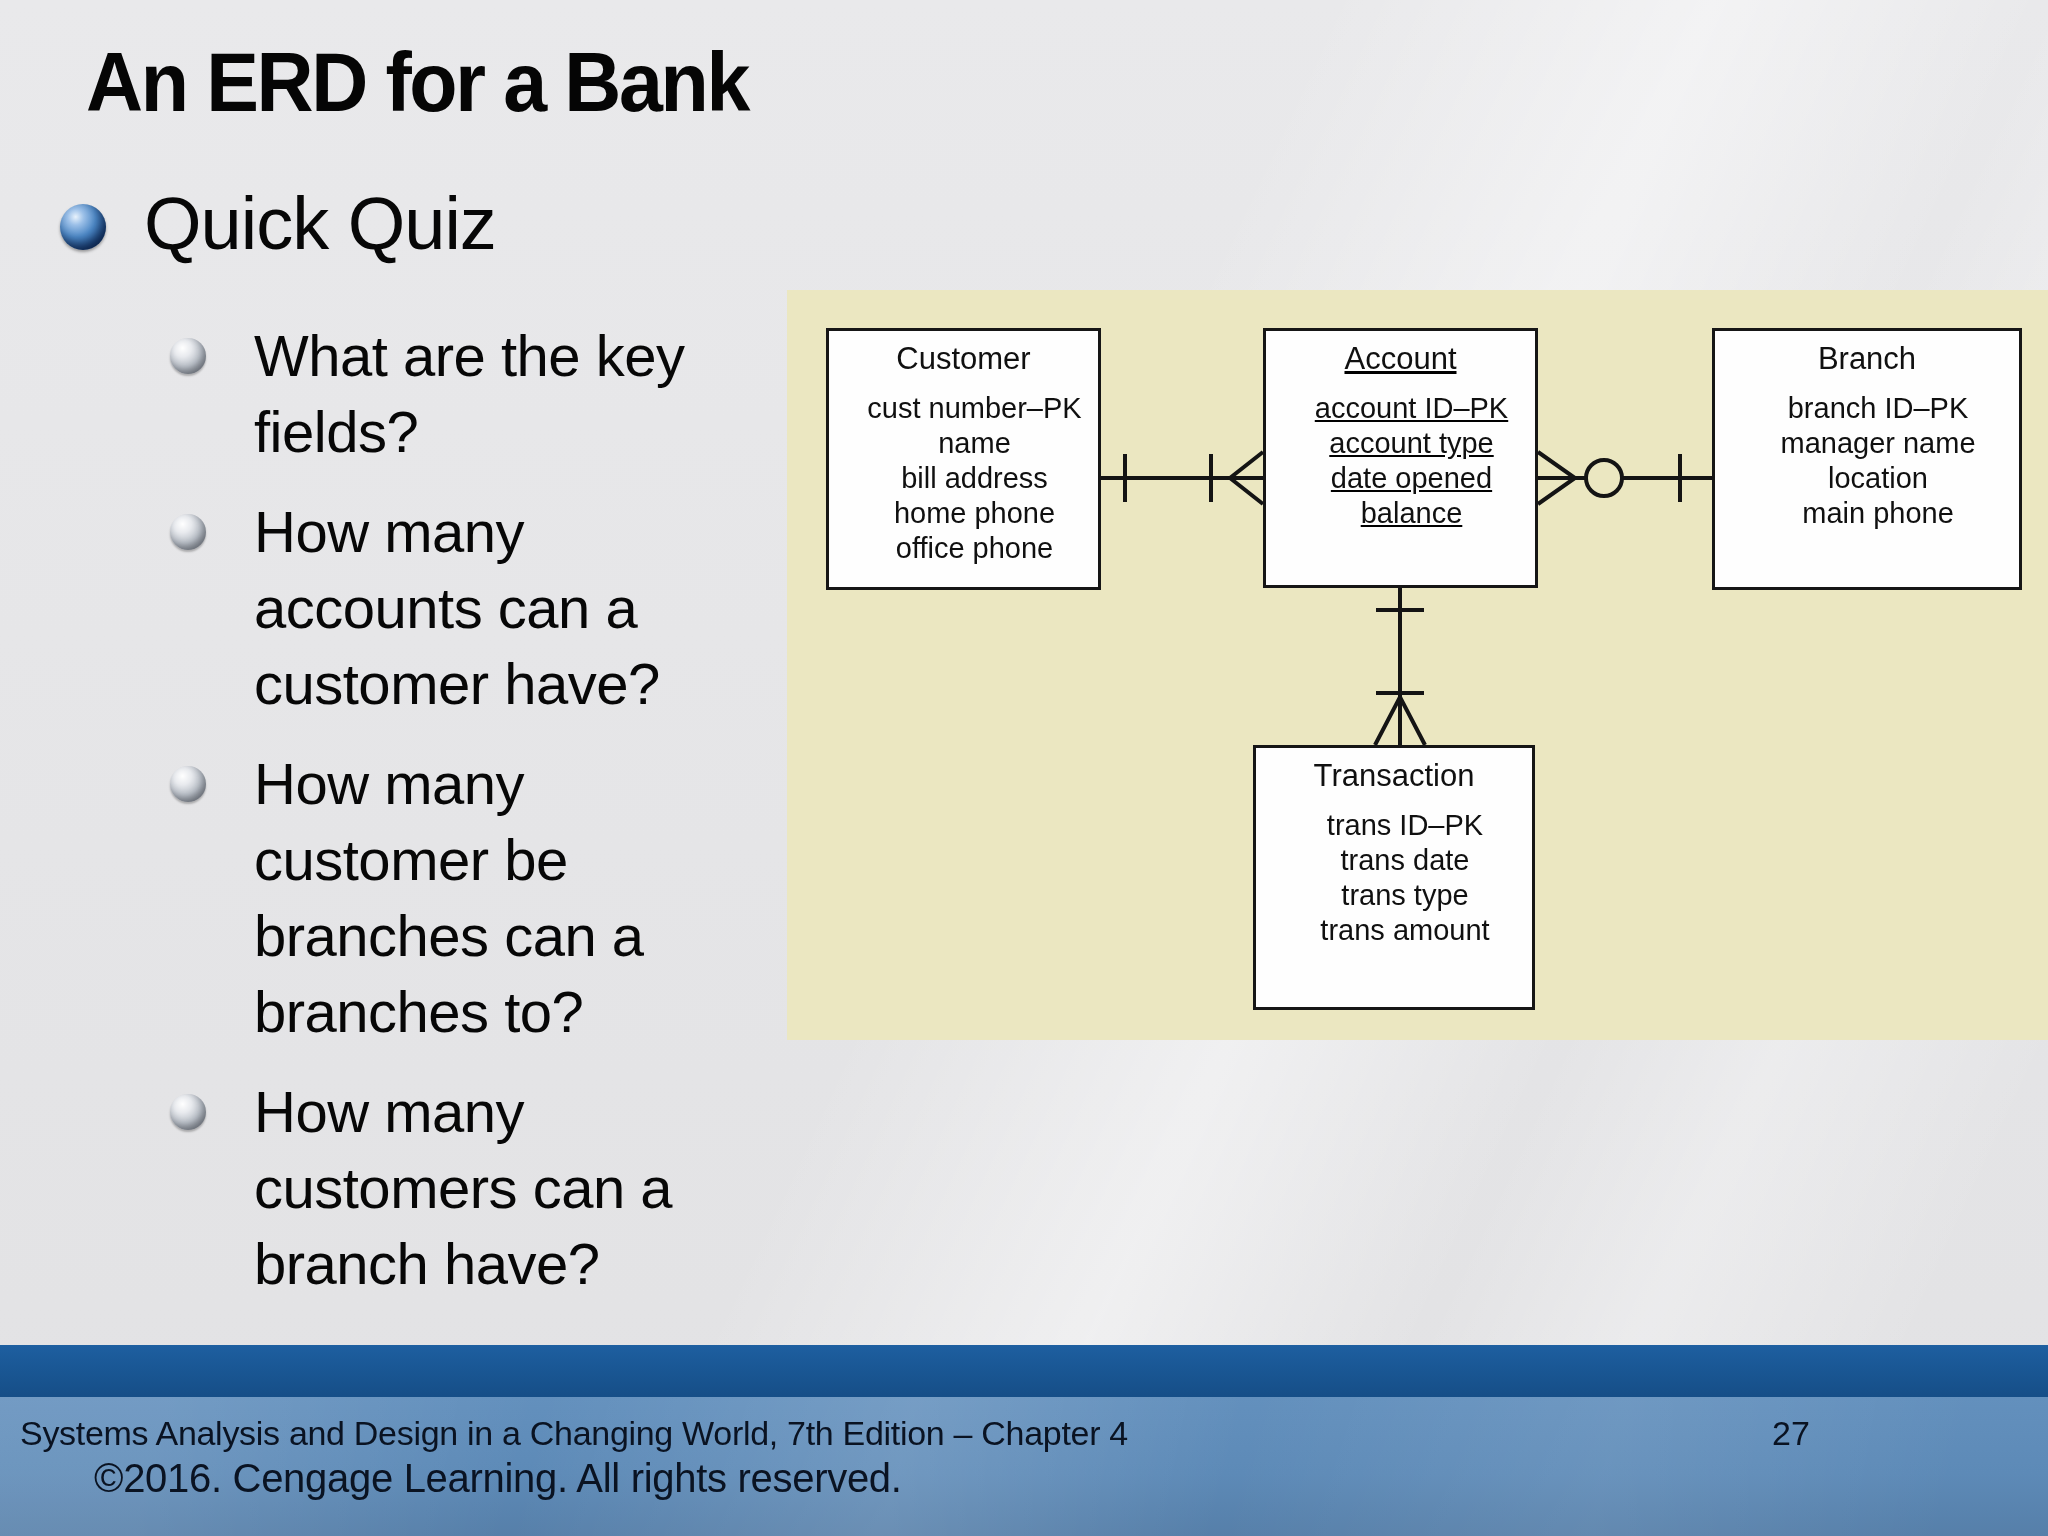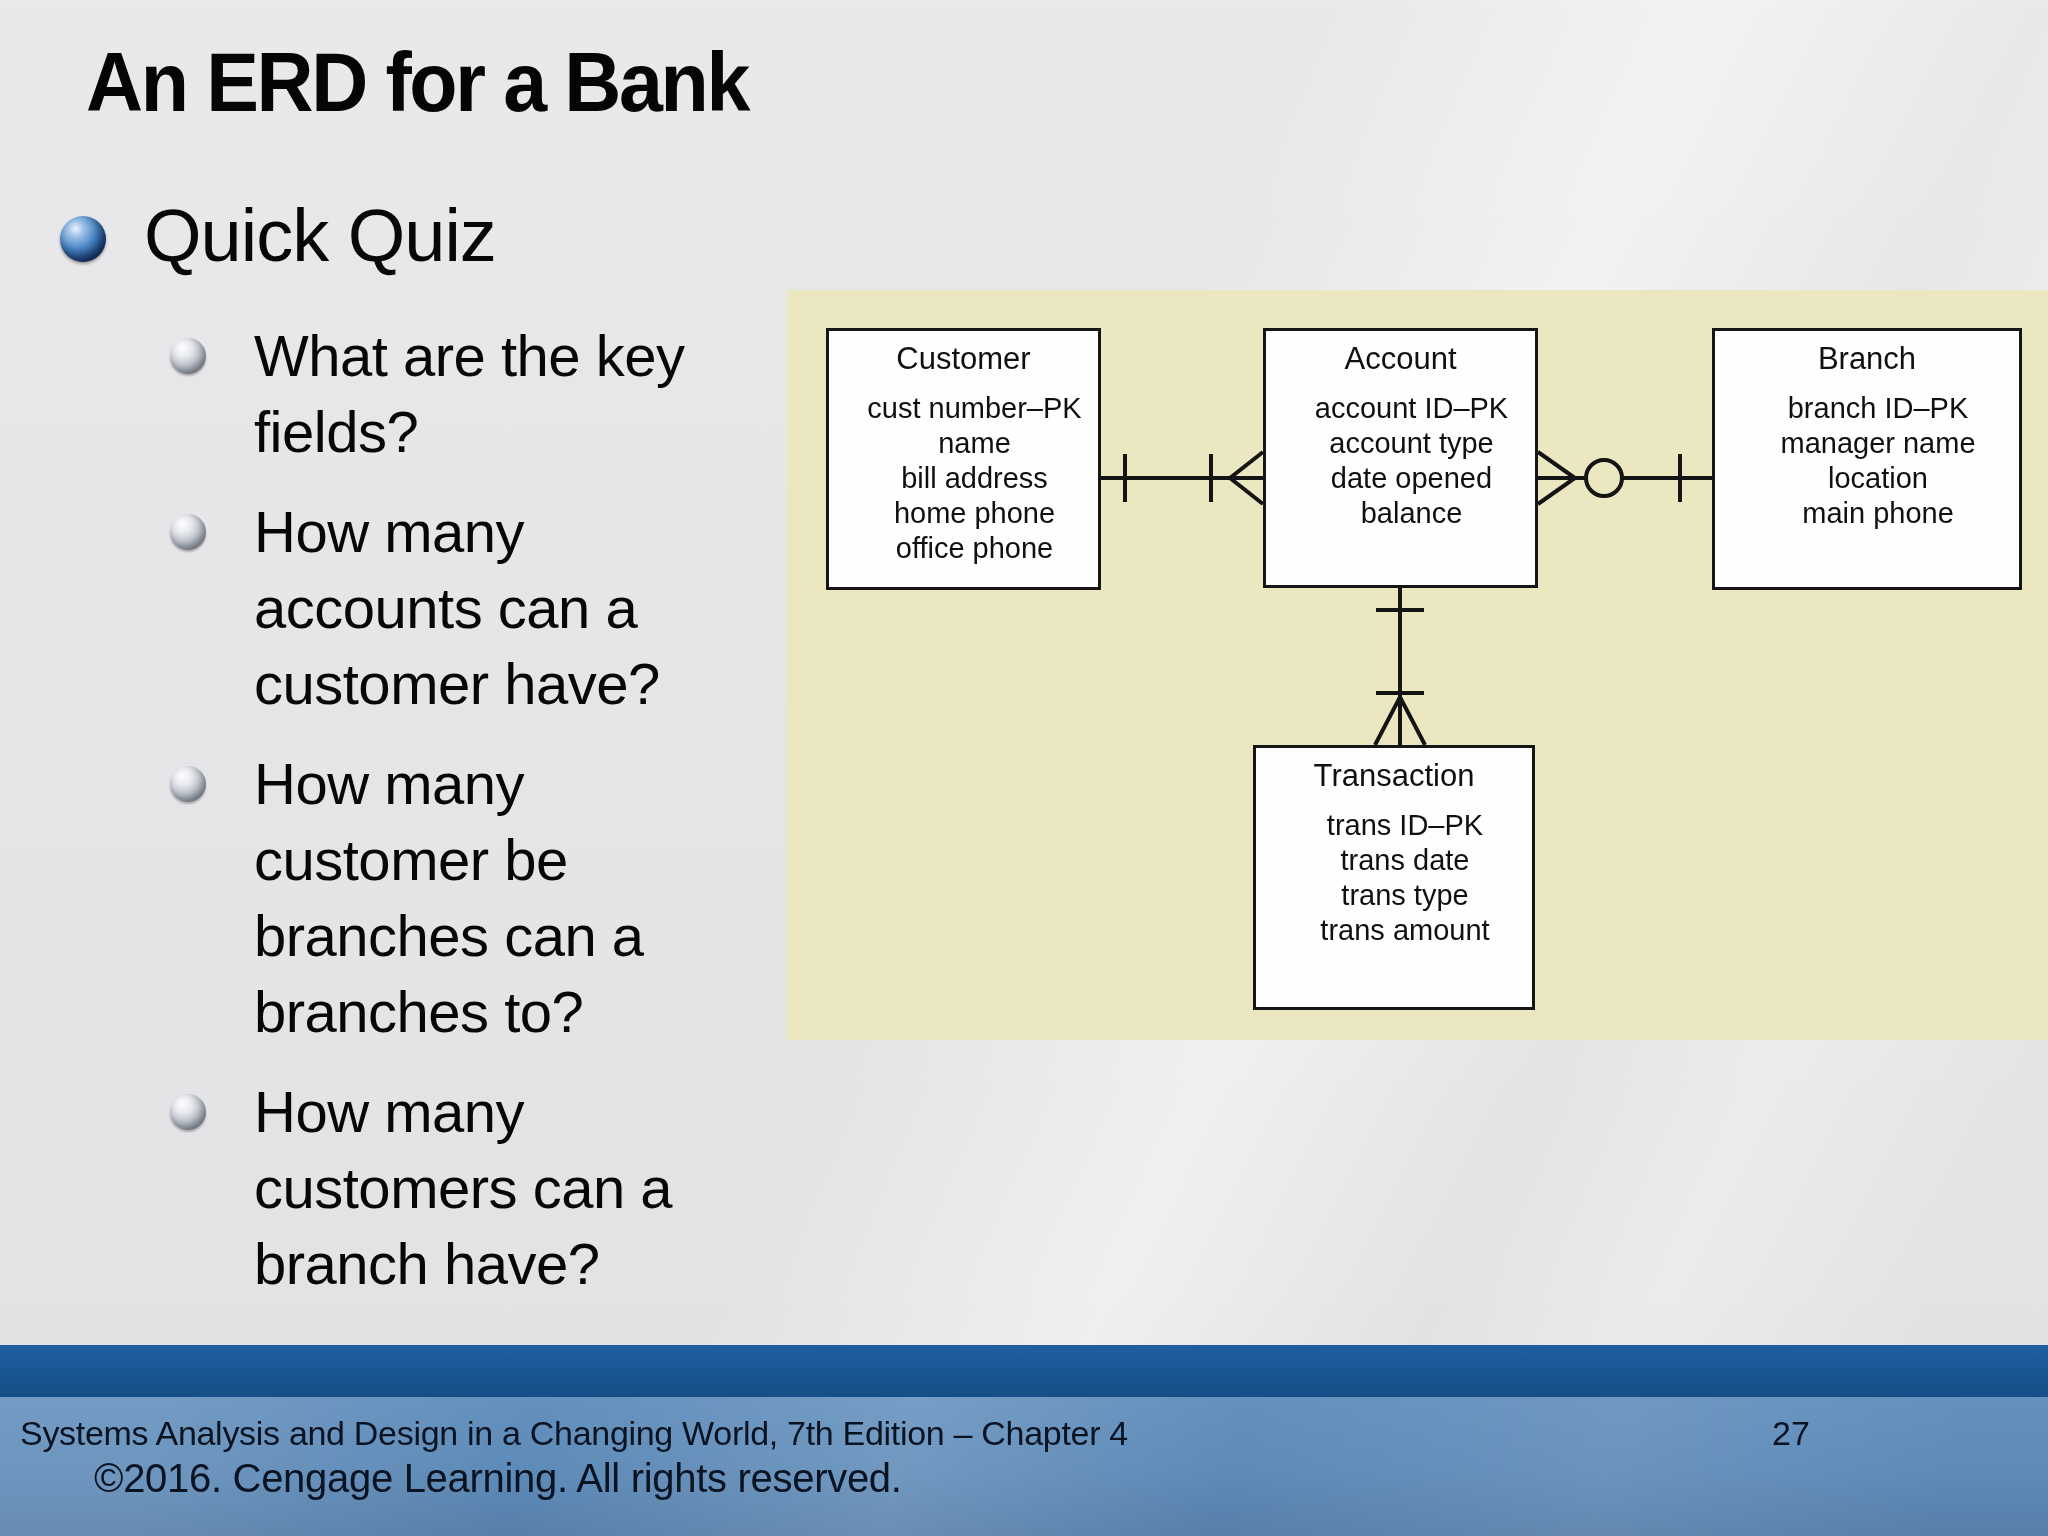--- a/index.html
+++ b/index.html
@@ -10,21 +10,21 @@
       linear-gradient(115deg, rgba(255,255,255,0) 48%, rgba(255,255,255,.45) 62%, rgba(255,255,255,0) 74%, rgba(255,255,255,.3) 82%, rgba(255,255,255,0) 92%),
       linear-gradient(180deg,#e9e9eb 0%,#e5e5e7 55%,#e2e2e4 100%);
   }
   
   .title{
     position:absolute; left:86px; top:30px;
     font-size:84px; font-weight:600; letter-spacing:-2.5px; line-height:104px;
     transform:scaleX(.94); transform-origin:left top; color:#050505;
   }
   
-  .l1{position:absolute; left:60px; top:188px; display:flex;}
+  .l1{position:absolute; left:60px; top:176px; display:flex;}
   .sphere{border-radius:50%; flex:none;}
   .sphere.blue{
     width:46px; height:46px; margin-top:28px;
     background:radial-gradient(circle at 34% 28%, #e8f2fc 0%, #9cc0e8 18%, #4b86c4 45%, #1f4f8b 72%, #102c52 100%);
     box-shadow: inset -4px -6px 10px rgba(0,0,20,.45), 0 2px 3px rgba(0,0,0,.35);
   }
   .l1-text{margin-left:38px; font-size:74px; line-height:96px; letter-spacing:-1px; color:#070707;}
   
   .l2-list{position:absolute; left:170px; top:318px; display:flex; flex-direction:column; gap:24px;}
   .l2-item{display:flex;}
@@ -137,21 +137,21 @@
       <div class="etitle">Customer</div>
       <div class="efields">
         <div>cust number–PK</div>
         <div>name</div>
         <div>bill address</div>
         <div>home phone</div>
         <div>office phone</div>
       </div>
     </div>
 
-    <div class="entity" style="left:476px; top:38px; width:275px; height:260px;">
+    <div class="entity" style="left:476px; top:38px; width:275px; height:260px;text-decoration:underline;">
       <div class="etitle">Account</div>
       <div class="efields">
         <div>account ID–PK</div>
         <div>account type</div>
         <div>date opened</div>
         <div>balance</div>
       </div>
     </div>
 
     <div class="entity" style="left:925px; top:38px; width:310px; height:262px;">

